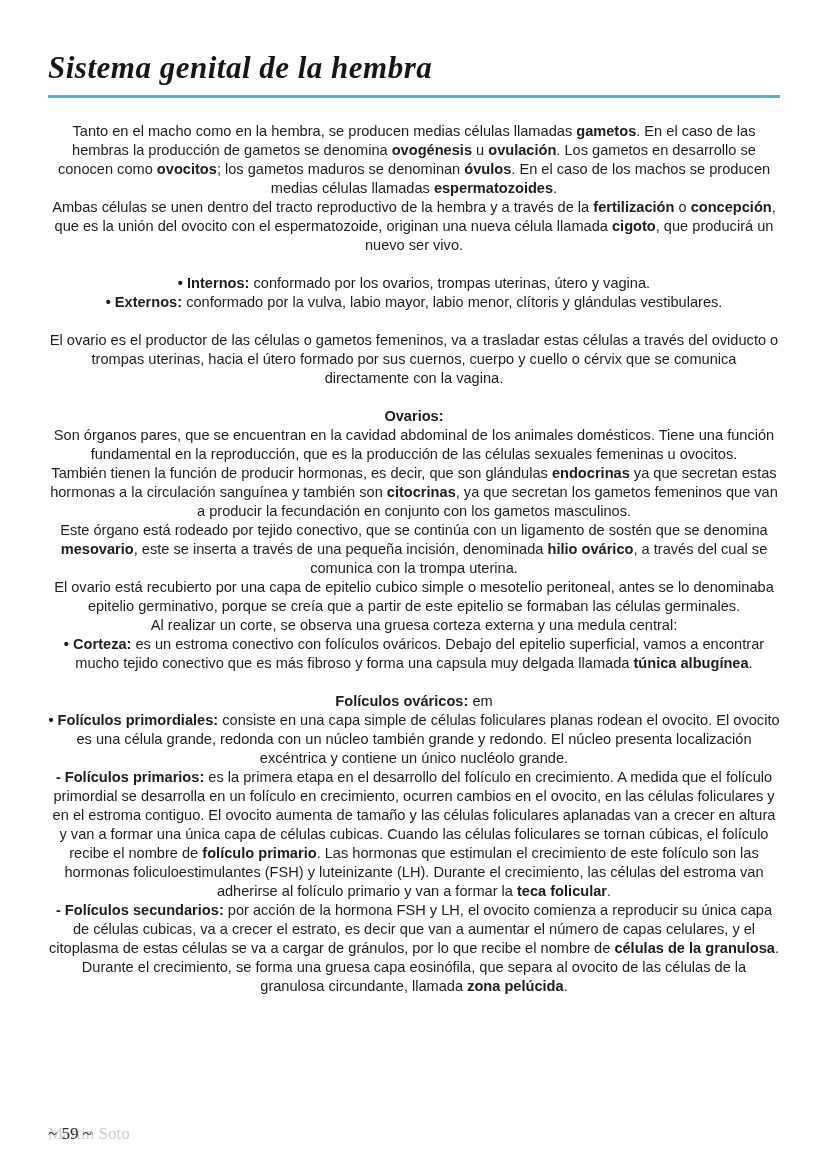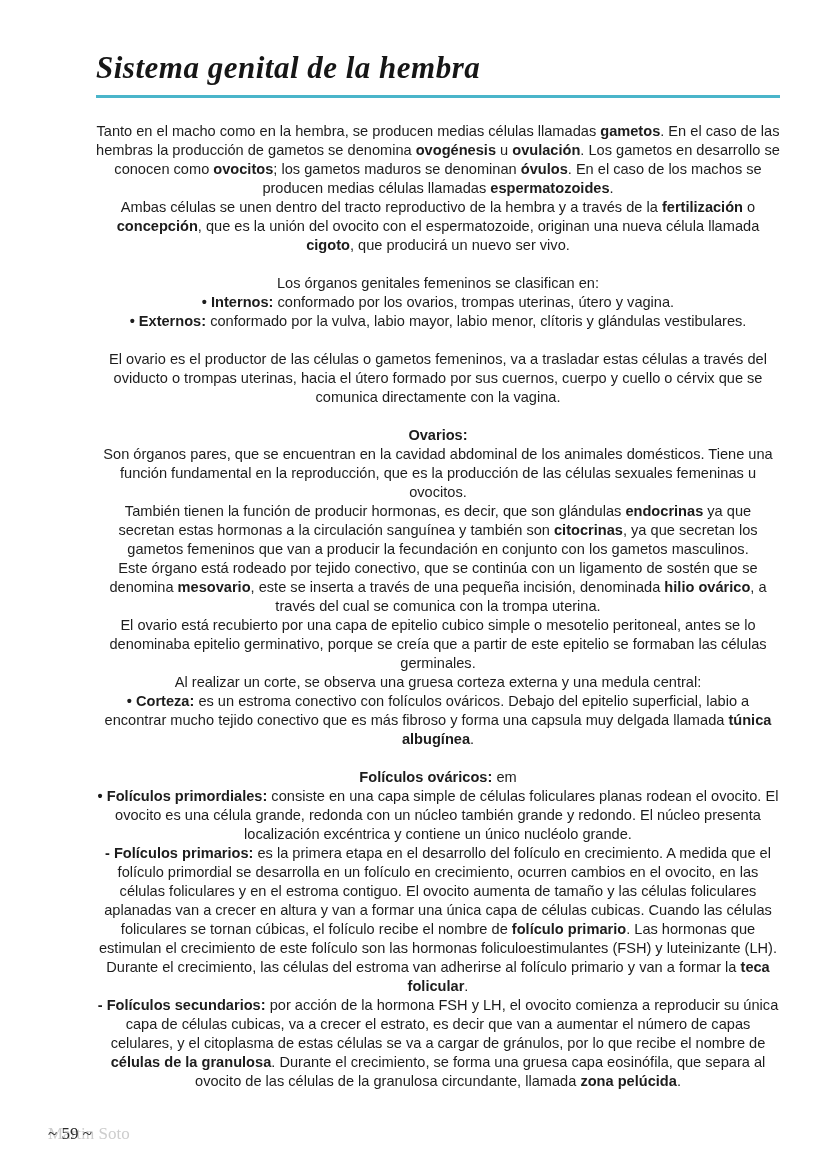--- a/index.html
+++ b/index.html
@@ -5,21 +5,20 @@
   html, body { margin: 0; padding: 0; background: #e8e8e8; }
   .page {
     position: relative;
     width: 828px;
     height: 1171px;
     margin: 0 auto;
     background: #ffffff;
     overflow: hidden;
     box-sizing: border-box;
     font-family: "Liberation Sans", sans-serif;
-    padding-left: 48px;
   }
   .content {
     padding: 0 48px;
   }
   h1.doc-title {
     font-family: "Liberation Serif", serif;
     font-style: italic;
     font-weight: bold;
     font-size: 31px;
     color: #161616;
@@ -71,33 +70,32 @@
 <body>
 
 <div class="page">
   <div class="content">
     <h1 class="doc-title">Sistema genital de la hembra</h1>
     <hr class="title-rule" style="border-top-color: rgb(74, 181, 202);">
     <div class="doc-body">
         <p><span class="">Tanto en el macho como en la hembra, se producen medias células llamadas </span><span class="b">gametos</span><span class="">. En el caso de las hembras la producción de gametos se denomina </span><span class="b">ovogénesis</span><span class=""> u </span><span class="b">ovulación</span><span class="">. Los gametos en desarrollo se conocen como </span><span class="b">ovocitos</span><span class="">; los gametos maduros se denominan </span><span class="b">óvulos</span><span class="">. En el caso de los machos se producen medias células llamadas </span><span class="b">espermatozoides</span><span class="">.</span></p>
         <p><span class="">Ambas células se unen dentro del tracto reproductivo de la hembra y a través de la </span><span class="b">fertilización</span><span class=""> o </span><span class="b">concepción</span><span class="">, que es la unión del ovocito con el espermatozoide, originan una nueva célula llamada </span><span class="b">cigoto</span><span class="">, que producirá un nuevo ser vivo.</span></p>
         <p class="spacer"></p>
-        <p><span class="">Los órganos genitales femeninos se clasifican en:</span></p>
         <p><span class="b">• Internos:</span><span class=""> conformado por los ovarios, trompas uterinas, útero y vagina.</span></p>
         <p><span class="b">• Externos:</span><span class=""> conformado por la vulva, labio mayor, labio menor, clítoris y glándulas vestibulares.</span></p>
         <p class="spacer"></p>
         <p><span class="">El ovario es el productor de las células o gametos femeninos, va a trasladar estas células a través del oviducto o trompas uterinas, hacia el útero formado por sus cuernos, cuerpo y cuello o cérvix que se comunica directamente con la vagina.</span></p>
         <p class="spacer"></p>
         <p><span class="b">Ovarios:</span></p>
         <p><span class="">Son órganos pares, que se encuentran en la cavidad abdominal de los animales domésticos. Tiene una función fundamental en la reproducción, que es la producción de las células sexuales femeninas u ovocitos.</span></p>
         <p><span class="">También tienen la función de producir hormonas, es decir, que son glándulas </span><span class="b">endocrinas</span><span class=""> ya que secretan estas hormonas a la circulación sanguínea y también son </span><span class="b">citocrinas</span><span class="">, ya que secretan los gametos femeninos que van a producir la fecundación en conjunto con los gametos masculinos.</span></p>
         <p><span class="">Este órgano está rodeado por tejido conectivo, que se continúa con un ligamento de sostén que se denomina </span><span class="b">mesovario</span><span class="">, este se inserta a través de una pequeña incisión, denominada </span><span class="b">hilio ovárico</span><span class="">, a través del cual se comunica con la trompa uterina.</span></p>
         <p><span class="">El ovario está recubierto por una capa de epitelio cubico simple o mesotelio peritoneal, antes se lo denominaba epitelio germinativo, porque se creía que a partir de este epitelio se formaban las células germinales.</span></p>
         <p><span class="">Al realizar un corte, se observa una gruesa corteza externa y una medula central:</span></p>
-        <p><span class="b">• Corteza:</span><span class=""> es un estroma conectivo con folículos ováricos. Debajo del epitelio superficial, labio a encontrar mucho tejido conectivo que es más fibroso y forma una capsula muy delgada llamada </span><span class="b">túnica albugínea</span><span class="">.</span></p>
+        <p><span class="b">• Corteza:</span><span class=""> es un estroma conectivo con folículos ováricos. Debajo del epitelio superficial, vamos a encontrar mucho tejido conectivo que es más fibroso y forma una capsula muy delgada llamada </span><span class="b">túnica albugínea</span><span class="">.</span></p>
         <p class="spacer"></p>
         <p><span class="b">Folículos ováricos:</span><span class=""> em</span></p>
         <p><span class="b">• Folículos primordiales:</span><span class=""> consiste en una capa simple de células foliculares planas rodean el ovocito. El ovocito es una célula grande, redonda con un núcleo también grande y redondo. El núcleo presenta localización excéntrica y contiene un único nucléolo grande.</span></p>
         <p><span class="b">- Folículos primarios:</span><span class=""> es la primera etapa en el desarrollo del folículo en crecimiento. A medida que el folículo primordial se desarrolla en un folículo en crecimiento, ocurren cambios en el ovocito, en las células foliculares y en el estroma contiguo. El ovocito aumenta de tamaño y las células foliculares aplanadas van a crecer en altura y van a formar una única capa de células cubicas. Cuando las células foliculares se tornan cúbicas, el folículo recibe el nombre de </span><span class="b">folículo primario</span><span class="">. Las hormonas que estimulan el crecimiento de este folículo son las hormonas foliculoestimulantes (FSH) y luteinizante (LH). Durante el crecimiento, las células del estroma van adherirse al folículo primario y van a formar la </span><span class="b">teca folicular</span><span class="">.</span></p>
         <p><span class="b">- Folículos secundarios:</span><span class=""> por acción de la hormona FSH y LH, el ovocito comienza a reproducir su única capa de células cubicas, va a crecer el estrato, es decir que van a aumentar el número de capas celulares, y el citoplasma de estas células se va a cargar de gránulos, por lo que recibe el nombre de </span><span class="b">células de la granulosa</span><span class="">. Durante el crecimiento, se forma una gruesa capa eosinófila, que separa al ovocito de las células de la granulosa circundante, llamada </span><span class="b">zona pelúcida</span><span class="">.</span></p>
       </div>
   </div>
   <div class="footer">
     <span class="author">Martin Soto</span>
     <span class="pagenum">~ 59 ~</span>

